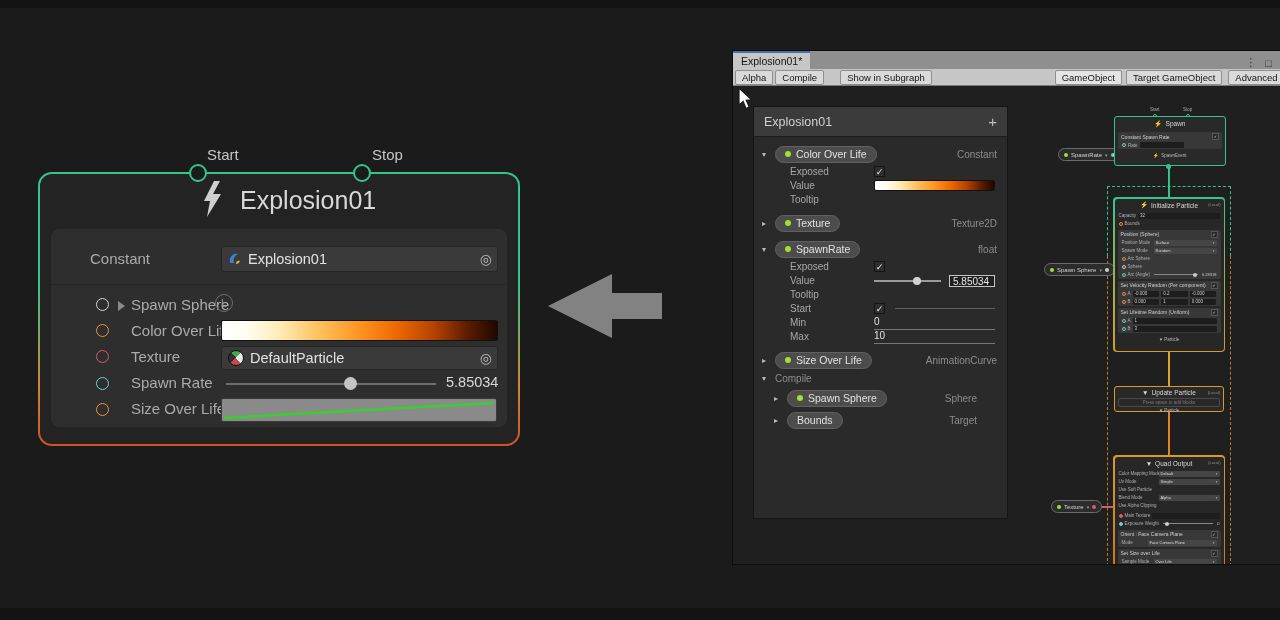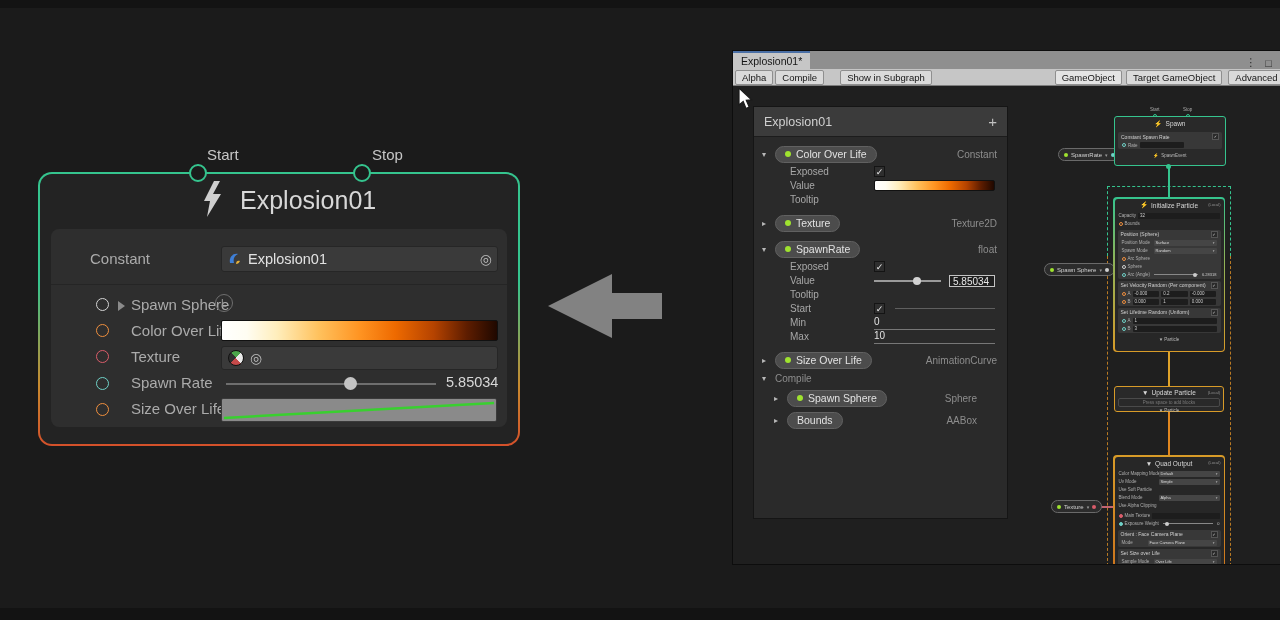--- a/index.html
+++ b/index.html
@@ -126,20 +126,21 @@
 <div class="abs badge" style="left:215px;top:294px">L</div>
 
 <div class="abs cport" style="left:96px;top:324px;border-color:#EF8F3E"></div>
 <div class="abs llabel" style="left:131px;top:322px">Color Over Life</div>
 <div class="abs vfx-gradient gbar" style="left:221px;top:320px;width:277px;height:21px"></div>
 
 <div class="abs cport" style="left:96px;top:350px;border-color:#D95C6A"></div>
 <div class="abs llabel" style="left:131px;top:348px">Texture</div>
 <div class="abs lfield" style="left:221px;top:346px;width:277px;height:24px">
   <span class="sphere-ico"></span>
+  <span class="val">DefaultParticle</span>
   <span class="target">◎</span>
 </div>
 
 <div class="abs cport" style="left:96px;top:377px;border-color:#6FD1C7"></div>
 <div class="abs llabel" style="left:131px;top:374px">Spawn Rate</div>
 <div class="abs track" style="left:226px;top:383px;width:210px"></div>
 <div class="abs thumb" style="left:344px;top:377px"></div>
 <div class="abs valuebox" style="left:446px;top:374px;width:52px">5.85034</div>
 
 <div class="abs cport" style="left:96px;top:403px;border-color:#EF8F3E"></div>
@@ -280,21 +281,21 @@
               <span class="dot"></span>
               <span>Spawn Sphere</span>
             </span>
           <span class="ptype" style="margin-right:20px">Sphere</span>
         </div>
         <div class="bb-param mt4 ind">
           <span class="chev">▸</span>
           <span class="pill">
               <span>Bounds</span>
             </span>
-          <span class="ptype" style="margin-right:20px">AABox</span>
+          <span class="ptype" style="margin-right:20px">Target</span>
         </div>
       </div>
     </div>
 
     <div class="sysdash" style="left:374px;top:100px;width:124px;height:380px">
       <div style="position:absolute;left:0;top:0;width:100%;border-top:1px dashed #35C48E"></div>
       <div style="position:absolute;left:0;top:0;height:70px;border-left:1px dashed #35C48E"></div>
       <div style="position:absolute;right:0;top:0;height:70px;border-right:1px dashed #35C48E"></div>
       <div style="position:absolute;left:0;top:70px;bottom:0;border-left:1px dashed #B97A24"></div>
       <div style="position:absolute;right:0;top:70px;bottom:0;border-right:1px dashed #B97A24"></div>

